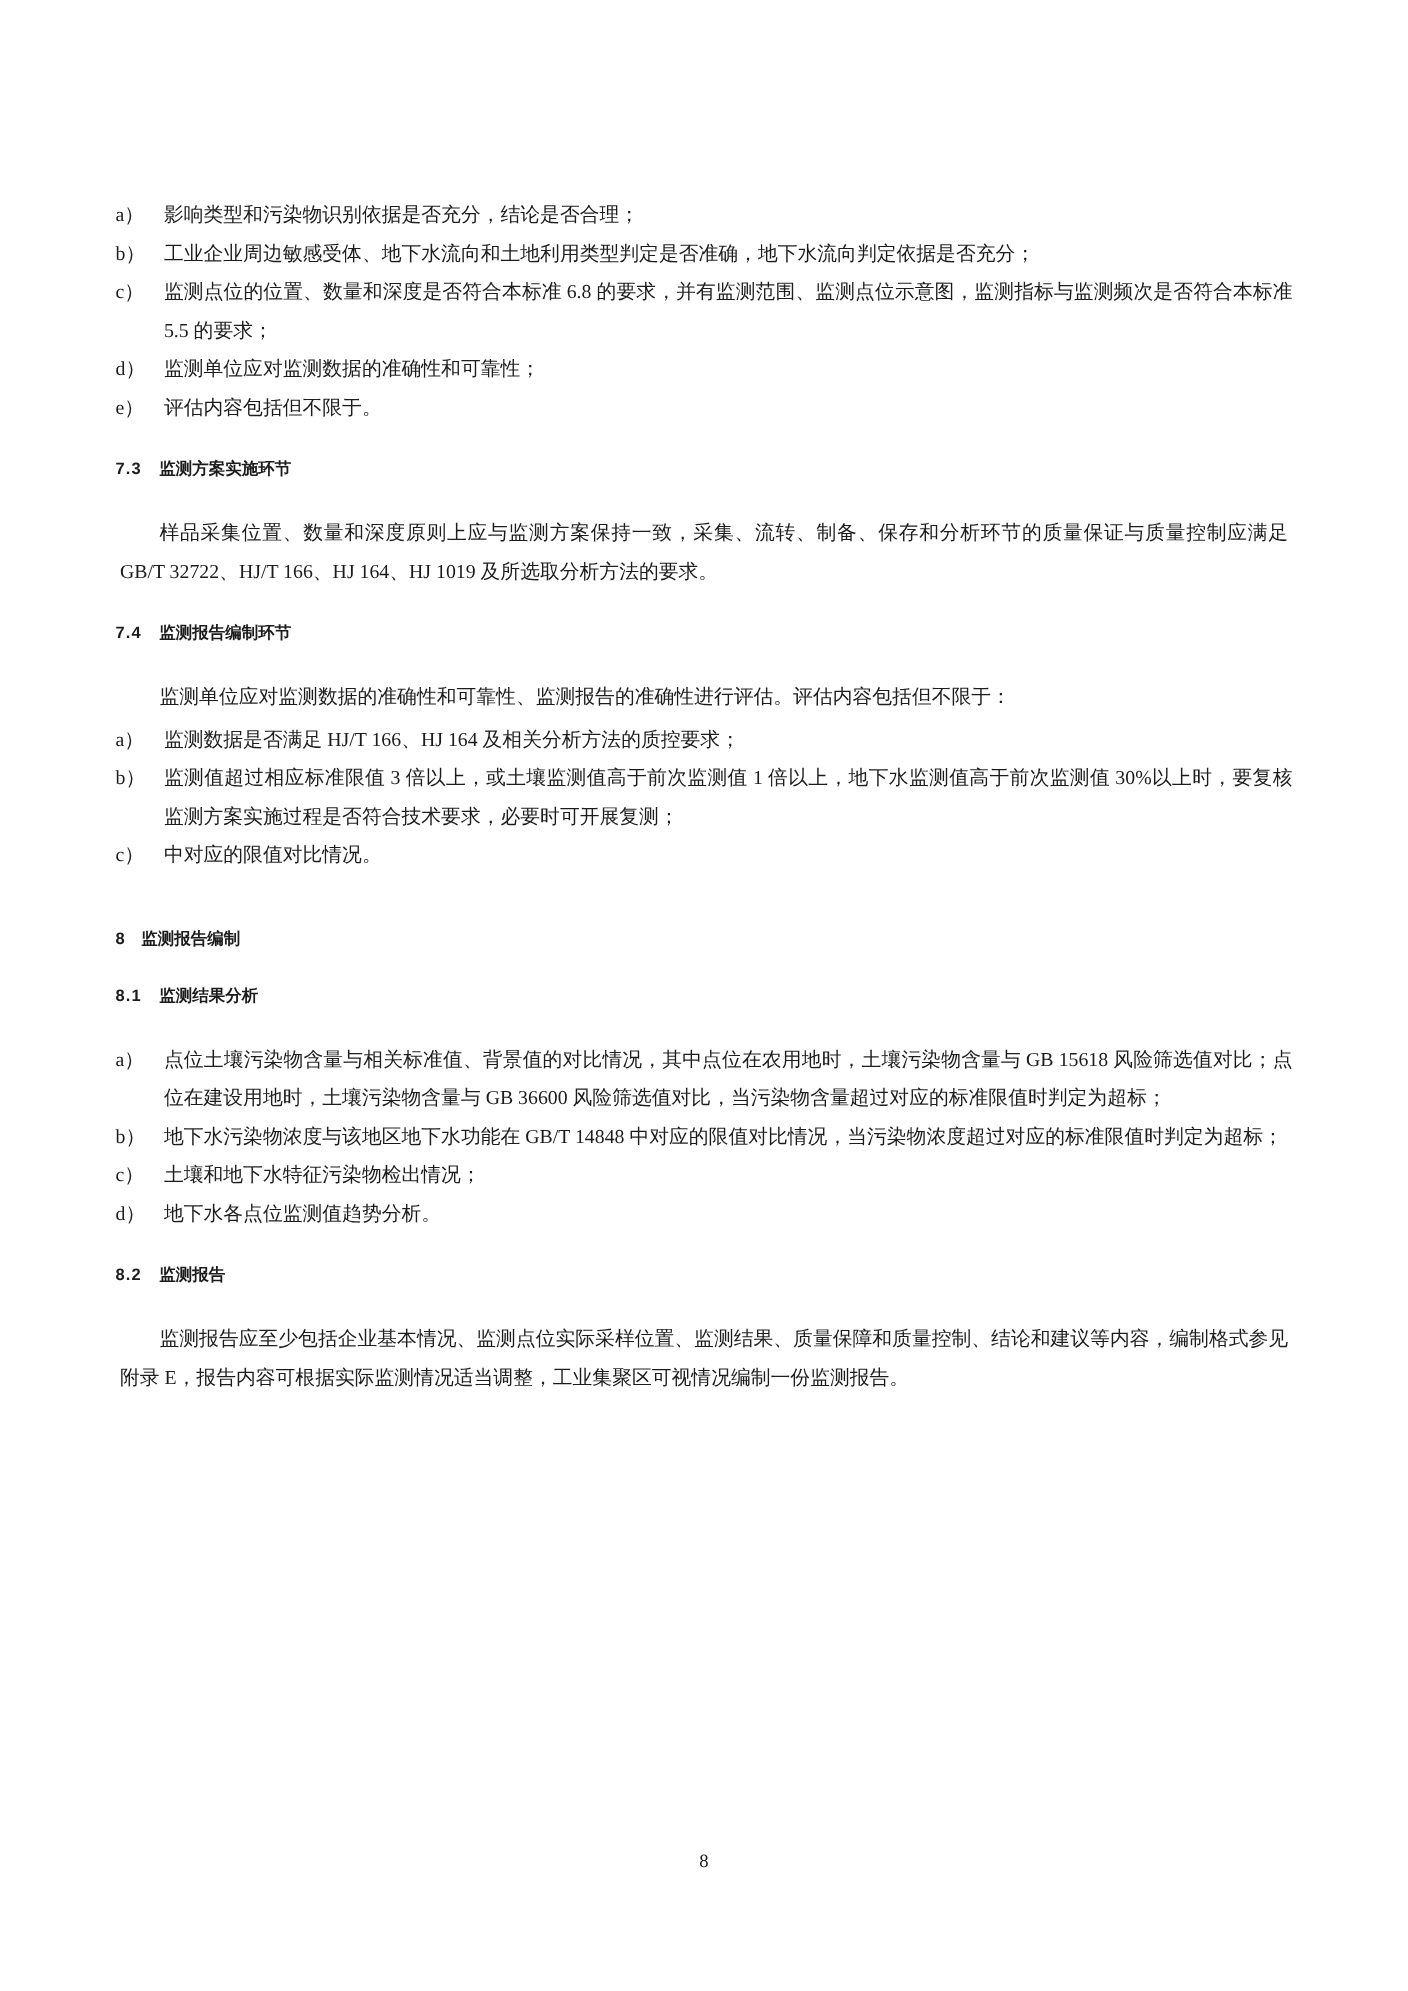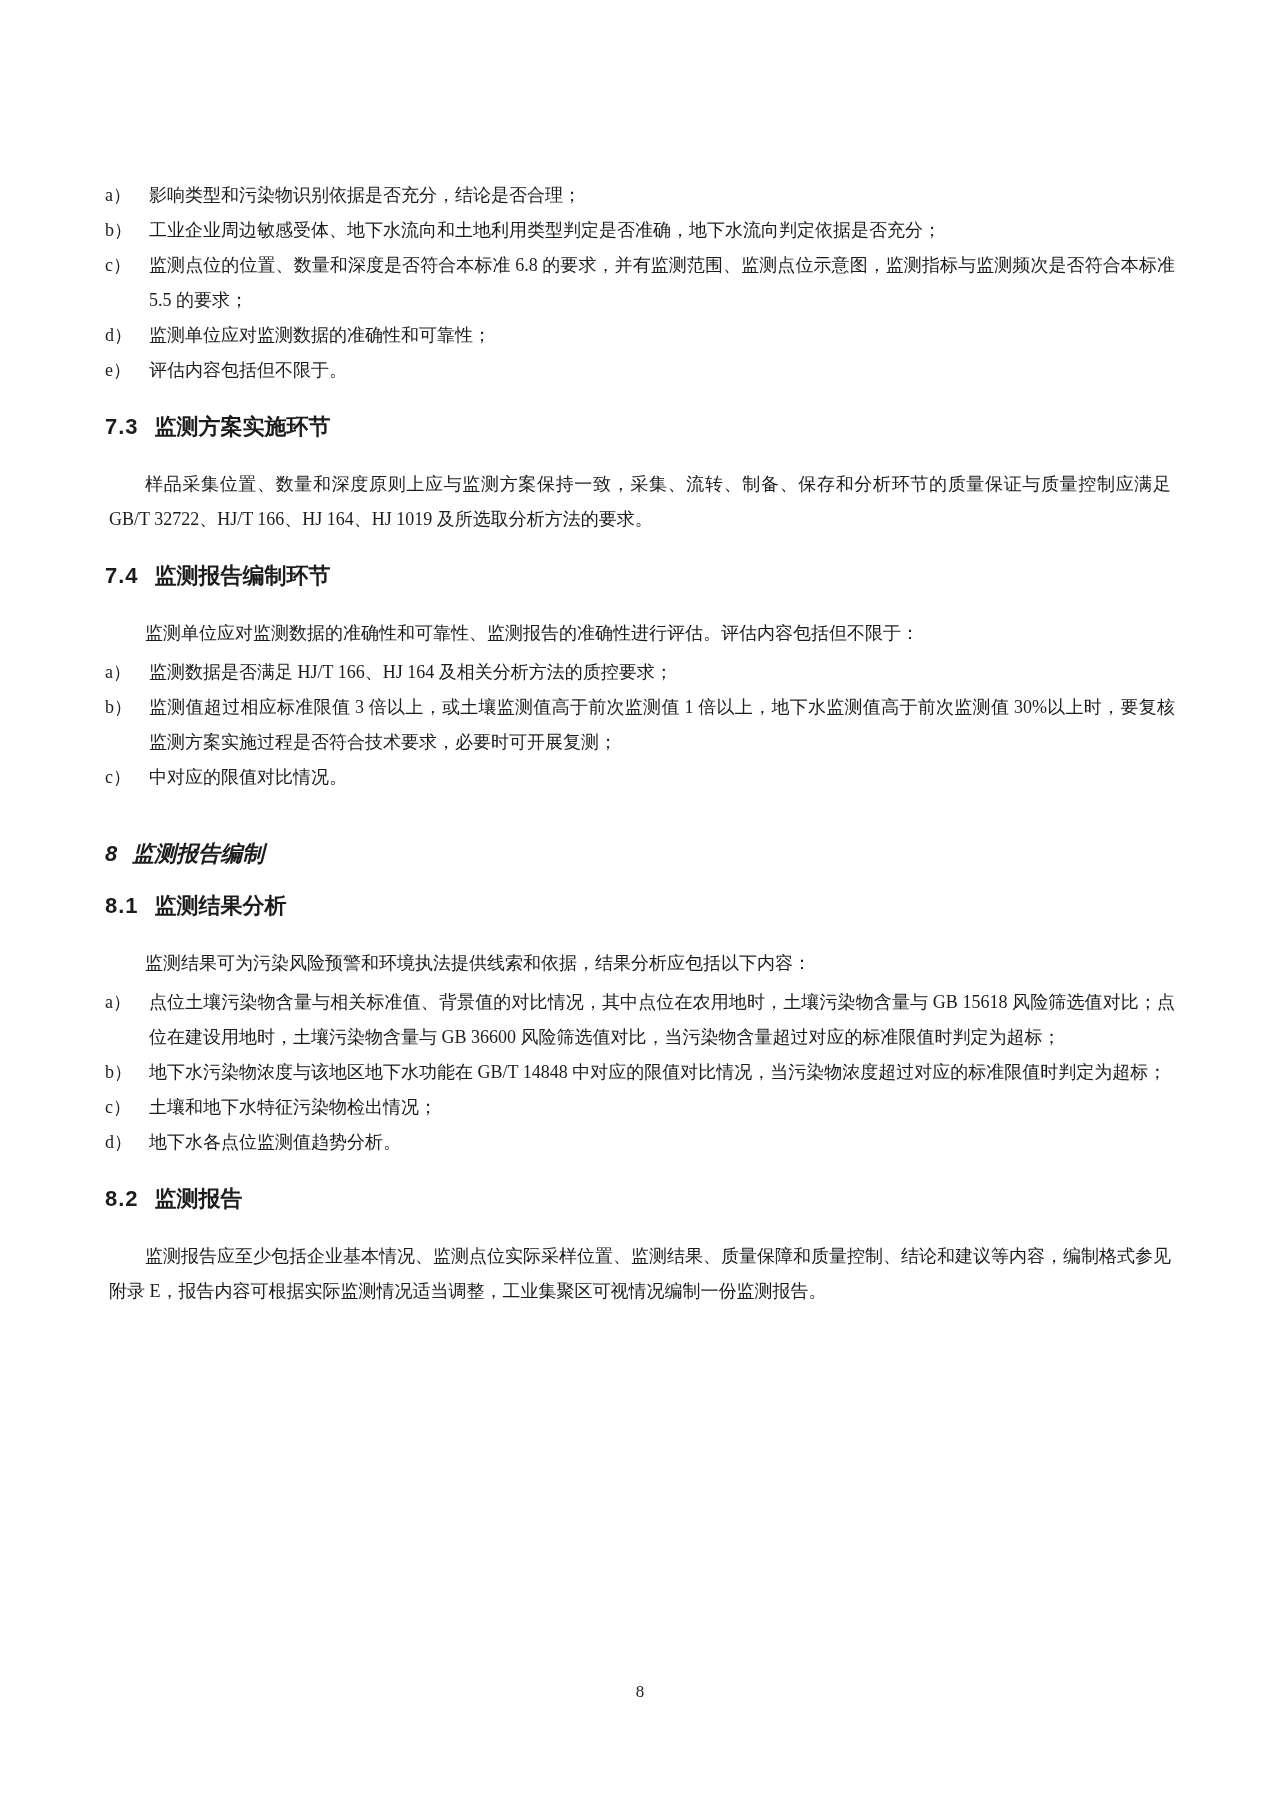--- a/index.html
+++ b/index.html
@@ -40,25 +40,25 @@
     margin: 4px;
     line-height: 35px;
     text-align: justify;
     text-indent: 2em;
   }
 
   
   .section-heading, .chapter-heading {
     font-family: "Liberation Sans", "DejaVu Sans", sans-serif;
     font-weight: bold;
-    font-size: 22px;
+    font-size: 15px;
     line-height: 26px;
     margin: 26px 0 27px 0;
   }
-  .chapter-heading { margin: 46px 0 16px 0; font-style: italic; }
+  .chapter-heading { margin: 46px 0 16px 0; }
   .heading-number {
     font-family: "Liberation Sans", "DejaVu Sans", sans-serif;
     font-weight: bold;
     letter-spacing: 1px;
     margin-right: 16px;
   }
   .chapter-heading .heading-number { margin-right: 14px; }
 
   
   .page-footer {
@@ -112,21 +112,20 @@
           <span class="item-marker">b）</span>
           <span class="item-text">监测值超过相应标准限值 3 倍以上，或土壤监测值高于前次监测值 1 倍以上，地下水监测值高于前次监测值 30%以上时，要复核监测方案实施过程是否符合技术要求，必要时可开展复测；</span>
         </div>
         <div class="list-item">
           <span class="item-marker">c）</span>
           <span class="item-text">中对应的限值对比情况。</span>
         </div>
       </div>
       <div class="chapter-heading"><span class="heading-number">8</span><span class="heading-title">监测报告编制</span></div>
       <div class="section-heading"><span class="heading-number">8.1</span><span class="heading-title">监测结果分析</span></div>
-      <p class="body-para">监测结果可为污染风险预警和环境执法提供线索和依据，结果分析应包括以下内容：</p>
       <div class="item-list">
         <div class="list-item">
           <span class="item-marker">a）</span>
           <span class="item-text">点位土壤污染物含量与相关标准值、背景值的对比情况，其中点位在农用地时，土壤污染物含量与 GB 15618 风险筛选值对比；点位在建设用地时，土壤污染物含量与 GB 36600 风险筛选值对比，当污染物含量超过对应的标准限值时判定为超标；</span>
         </div>
         <div class="list-item">
           <span class="item-marker">b）</span>
           <span class="item-text">地下水污染物浓度与该地区地下水功能在 GB/T 14848 中对应的限值对比情况，当污染物浓度超过对应的标准限值时判定为超标；</span>
         </div>
         <div class="list-item">

